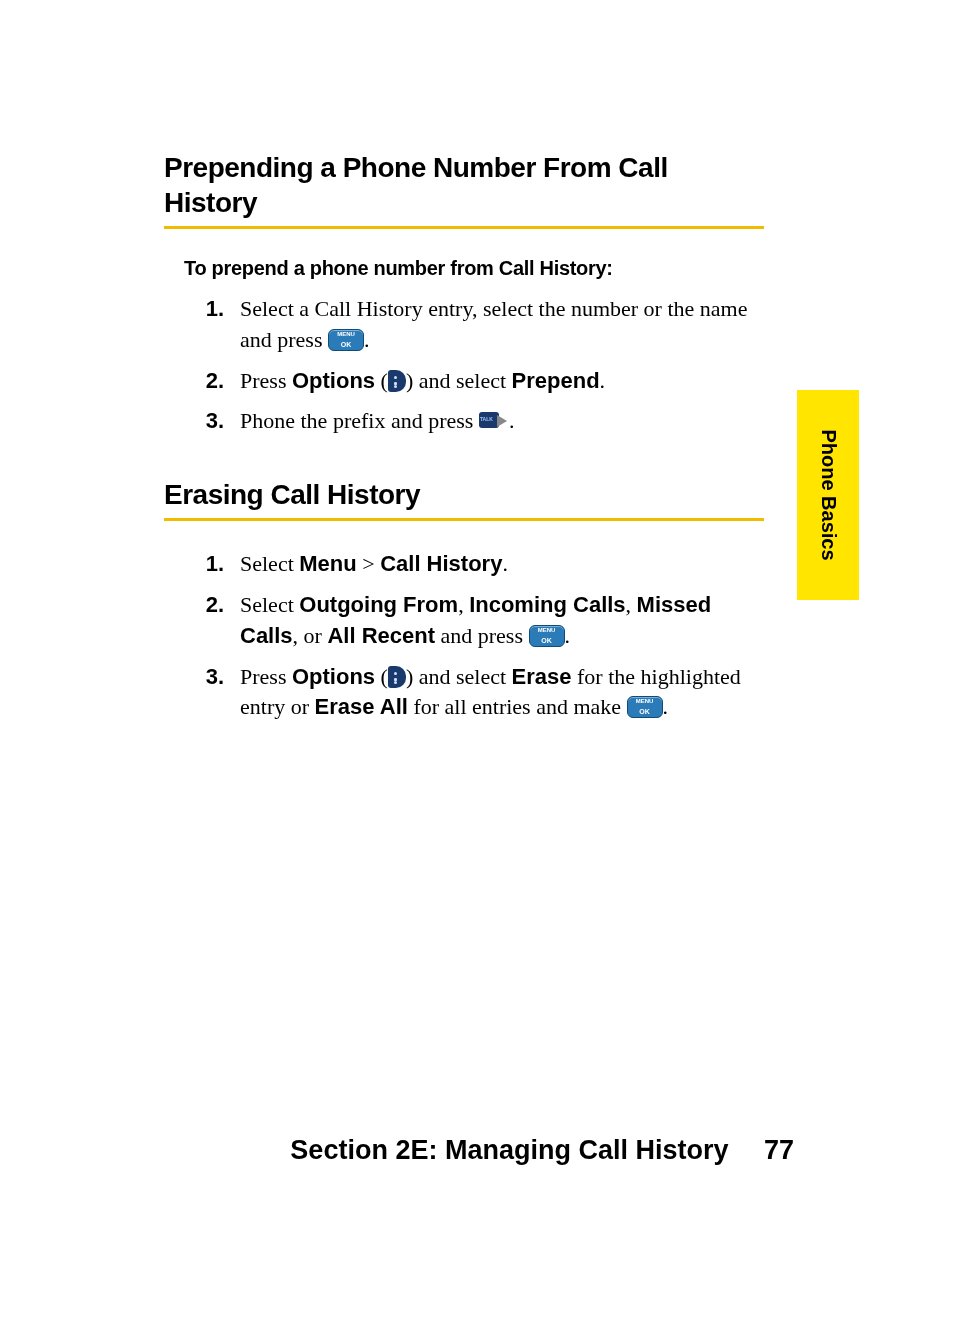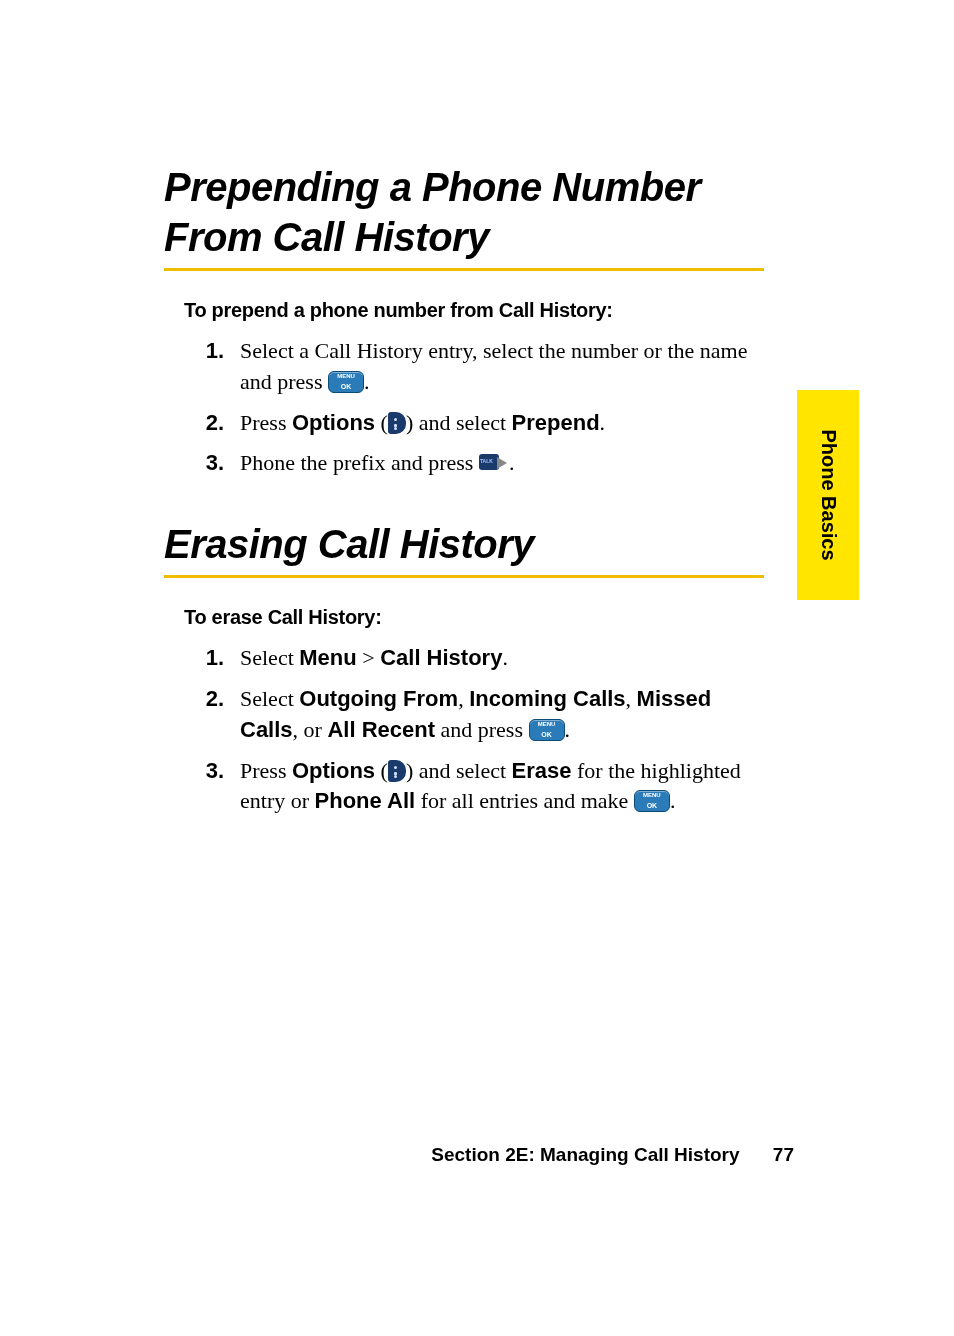--- a/index.html
+++ b/index.html
@@ -18,25 +18,24 @@
   }
   .content {
     position: absolute;
     left: 164px;
     top: 150px;
     width: 600px;
   }
   h1.section-title {
     font-family: "Segoe UI", Arial, sans-serif;
     font-weight: 700;
-    font-size: 40px;
+    font-size: 28px;
     line-height: 1.25;
-    margin: 12px 0 6px 0;
+    margin: 0 0 6px 0;
     letter-spacing: -0.5px;
-    font-style: italic;
   }
   .rule {
     border: none;
     border-top: 3px solid #f0bc00;
     margin: 4px 0 28px 0;
   }
   .body-text {
     font-size: 22px;
     line-height: 1.4;
     margin: 0 0 18px 20px;
@@ -166,21 +165,21 @@
     font-weight: 700;
     font-size: 20px;
     color: #000;
   }
   .footer {
     position: absolute;
     bottom: 170px;
     right: 160px;
     font-family: "Segoe UI", Arial, sans-serif;
     font-weight: 700;
-    font-size: 19px;
+    font-size: 27px;
   }
   .footer .pagenum {
     margin-left: 28px;
   }
   .sec2 { margin-top: 40px; }
 </style>
 </head>
 <body>
 
 <div class="page">
@@ -212,34 +211,33 @@
         <span>Phone the prefix and press </span>
         <span class="icon icon-talk"><span class="icon-talk-body"></span><span class="icon-talk-arrow"></span></span><span>.</span>
       </li>
     </ol>
 
     <div class="sec2">
       <h1 class="section-title">Erasing Call History</h1>
       <hr class="rule">
 
 
-      <p class="subhead">To erase Call History:</p>
 
       <ol class="steps">
         <li>
           <span class="num">1.</span>
           <span>Select </span><span class="bold">Menu</span><span> &gt; </span><span class="bold">Call History</span><span>.</span>
         </li>
         <li>
           <span class="num">2.</span>
           <span>Select </span><span class="bold">Outgoing From</span><span>, </span><span class="bold">Incoming Calls</span><span>, </span><span class="bold">Missed Calls</span><span>, or </span><span class="bold">All Recent</span><span> and press </span><span class="icon icon-menu-ok"></span><span>.</span>
         </li>
         <li>
           <span class="num">3.</span>
-          <span>Press </span><span class="bold">Options</span><span> (</span><span class="icon icon-softkey"><span class="dot3"></span></span><span>) and select </span><span class="bold">Erase</span><span> for the highlighted entry or </span><span class="bold">Phone All</span><span> for all entries and make </span><span class="icon icon-menu-ok"></span><span>.</span>
+          <span>Press </span><span class="bold">Options</span><span> (</span><span class="icon icon-softkey"><span class="dot3"></span></span><span>) and select </span><span class="bold">Erase</span><span> for the highlighted entry or </span><span class="bold">Erase All</span><span> for all entries and make </span><span class="icon icon-menu-ok"></span><span>.</span>
         </li>
       </ol>
     </div>
 
   </div>
 
   <div class="footer">
     <span>Section 2E: Managing Call History</span>
     <span class="pagenum">77</span>
   </div>

